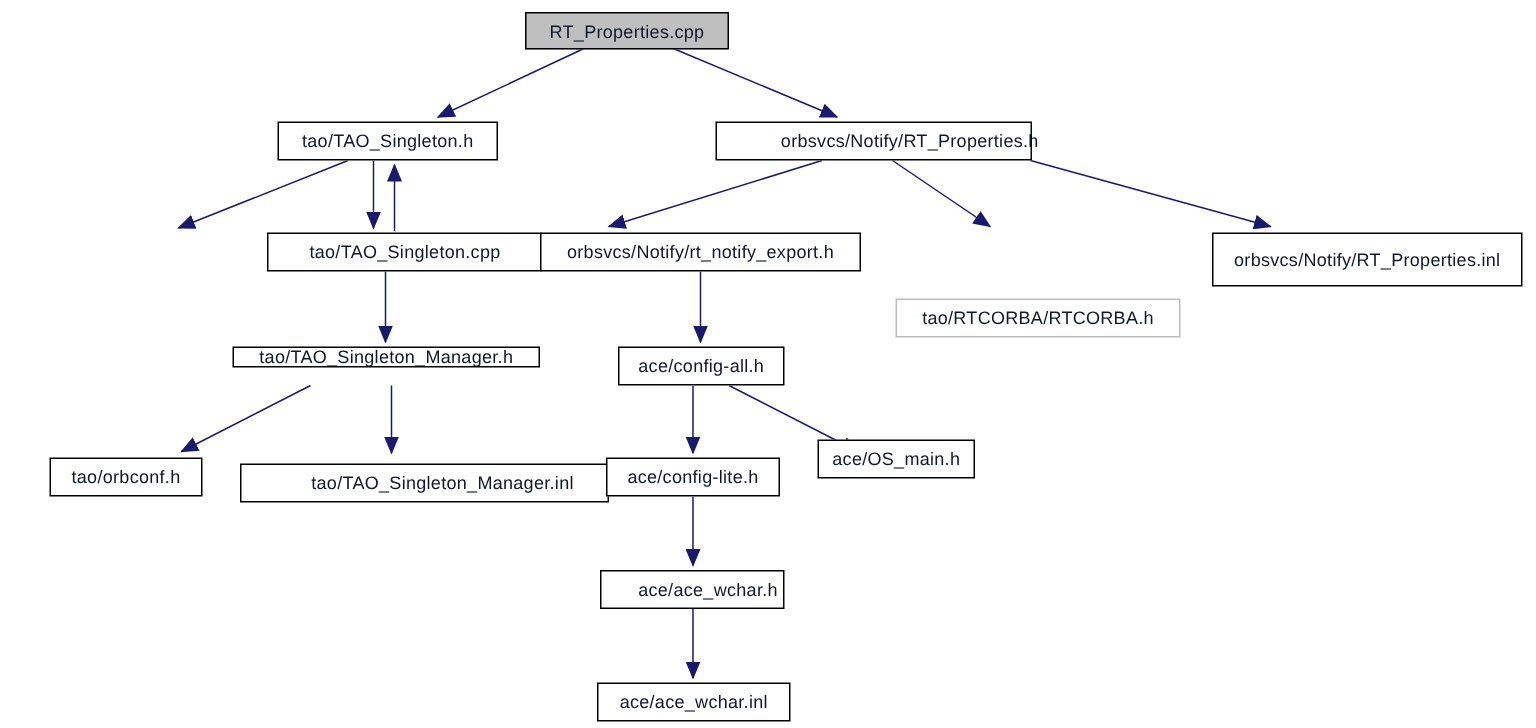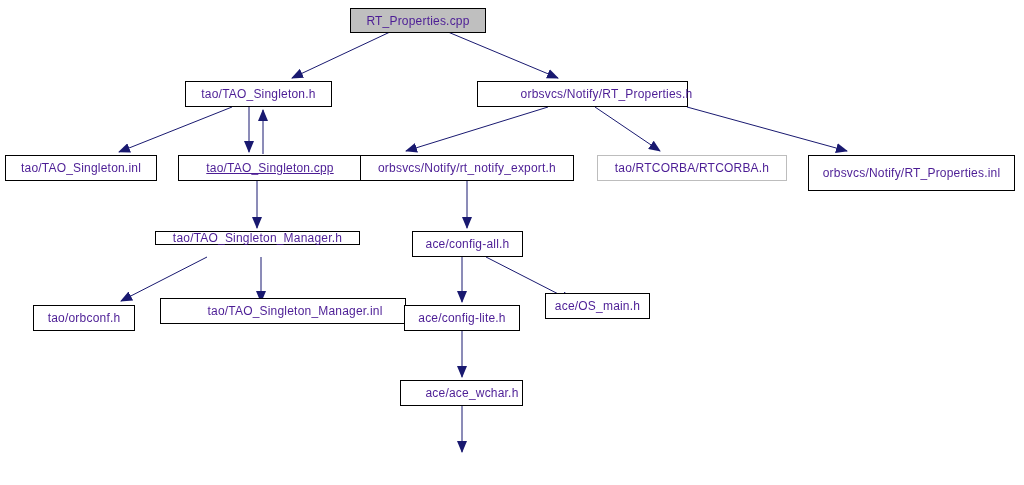--- a/index.html
+++ b/index.html
@@ -20,34 +20,35 @@
     left: 0;
     top: 0;
     width: 1024px;
     height: 485px;
   }
   .node {
     position: absolute;
     box-sizing: border-box;
     background: #ffffff;
     border: 1px solid #000000;
-    color: #4c1d95;
+    color: #0f172a;
     font-size: 12px;
     line-height: 1;
     display: flex;
     align-items: center;
     justify-content: center;
     white-space: nowrap;
     letter-spacing: 0.2px;
   }
   .node.root {
     background: #bfbfbf;
   }
   .node.external {
     border-color: #bdbdbd;
+    margin-top: 44px;
   }
   .edge {
     stroke: #191970;
     stroke-width: 1;
     fill: none;
   }
 </style>
 </head>
 <body>
 
@@ -75,30 +76,30 @@
     <line class="edge" x1="486" y1="257" x2="572" y2="301" marker-end="url(#arrow)"></line>
     <line class="edge" x1="462" y1="331" x2="462" y2="377" marker-end="url(#arrow)"></line>
     <line class="edge" x1="462" y1="405" x2="462" y2="452" marker-end="url(#arrow)"></line>
   </svg>
 
   <div class="node root" style="left:350px; top:8px;   width:136px; height:25px;">RT_Properties.cpp</div>
 
   <div class="node" style="left:185px; top:81px;  width:147px; height:26px;">tao/TAO_Singleton.h</div>
   <div class="node" style="left:477px; top:81px;  width:211px; height:26px;padding-left:48px;">orbsvcs/Notify/RT_Properties.h</div>
 
-  <div class="node" style="left:5px;   top:155px; width:152px; height:26px;">tao/TAO_Singleton.inl</div>
-  <div class="node" style="left:178px; top:155px; width:184px; height:26px;text-decoration:underline;">tao/TAO_Singleton.cpp</div>
+  <div class="node" style="left:178px; top:155px; width:184px; height:26px;">tao/TAO_Singleton.cpp</div>
   <div class="node" style="left:360px; top:155px; width:214px; height:26px;">orbsvcs/Notify/rt_notify_export.h</div>
   <div class="node external" style="left:597px; top:155px; width:190px; height:26px;">tao/RTCORBA/RTCORBA.h</div>
   <div class="node" style="left:808px; top:155px; width:207px; height:36px;">orbsvcs/Notify/RT_Properties.inl</div>
 
   <div class="node" style="left:155px; top:231px; width:205px; height:14px;">tao/TAO_Singleton_Manager.h</div>
   <div class="node" style="left:412px; top:231px; width:111px; height:26px;">ace/config-all.h</div>
 
   <div class="node" style="left:33px;  top:305px; width:102px; height:26px;">tao/orbconf.h</div>
-  <div class="node" style="left:160px; top:298px; width:246px; height:26px;padding-left:24px;">tao/TAO_Singleton_Manager.inl</div>
+  <div class="node" style="left:160px; top:309px; width:246px; height:26px;padding-left:24px;">tao/TAO_Singleton_Manager.inl</div>
   <div class="node" style="left:404px; top:305px; width:116px; height:26px;">ace/config-lite.h</div>
   <div class="node" style="left:545px; top:293px; width:105px; height:26px;">ace/OS_main.h</div>
 
   <div class="node" style="left:400px; top:380px; width:123px; height:26px;padding-left:21px;">ace/ace_wchar.h</div>
 
+  <div class="node" style="left:398px; top:455px; width:129px; height:26px;">ace/ace_wchar.inl</div>
 
 </div>
 
 </body></html>

